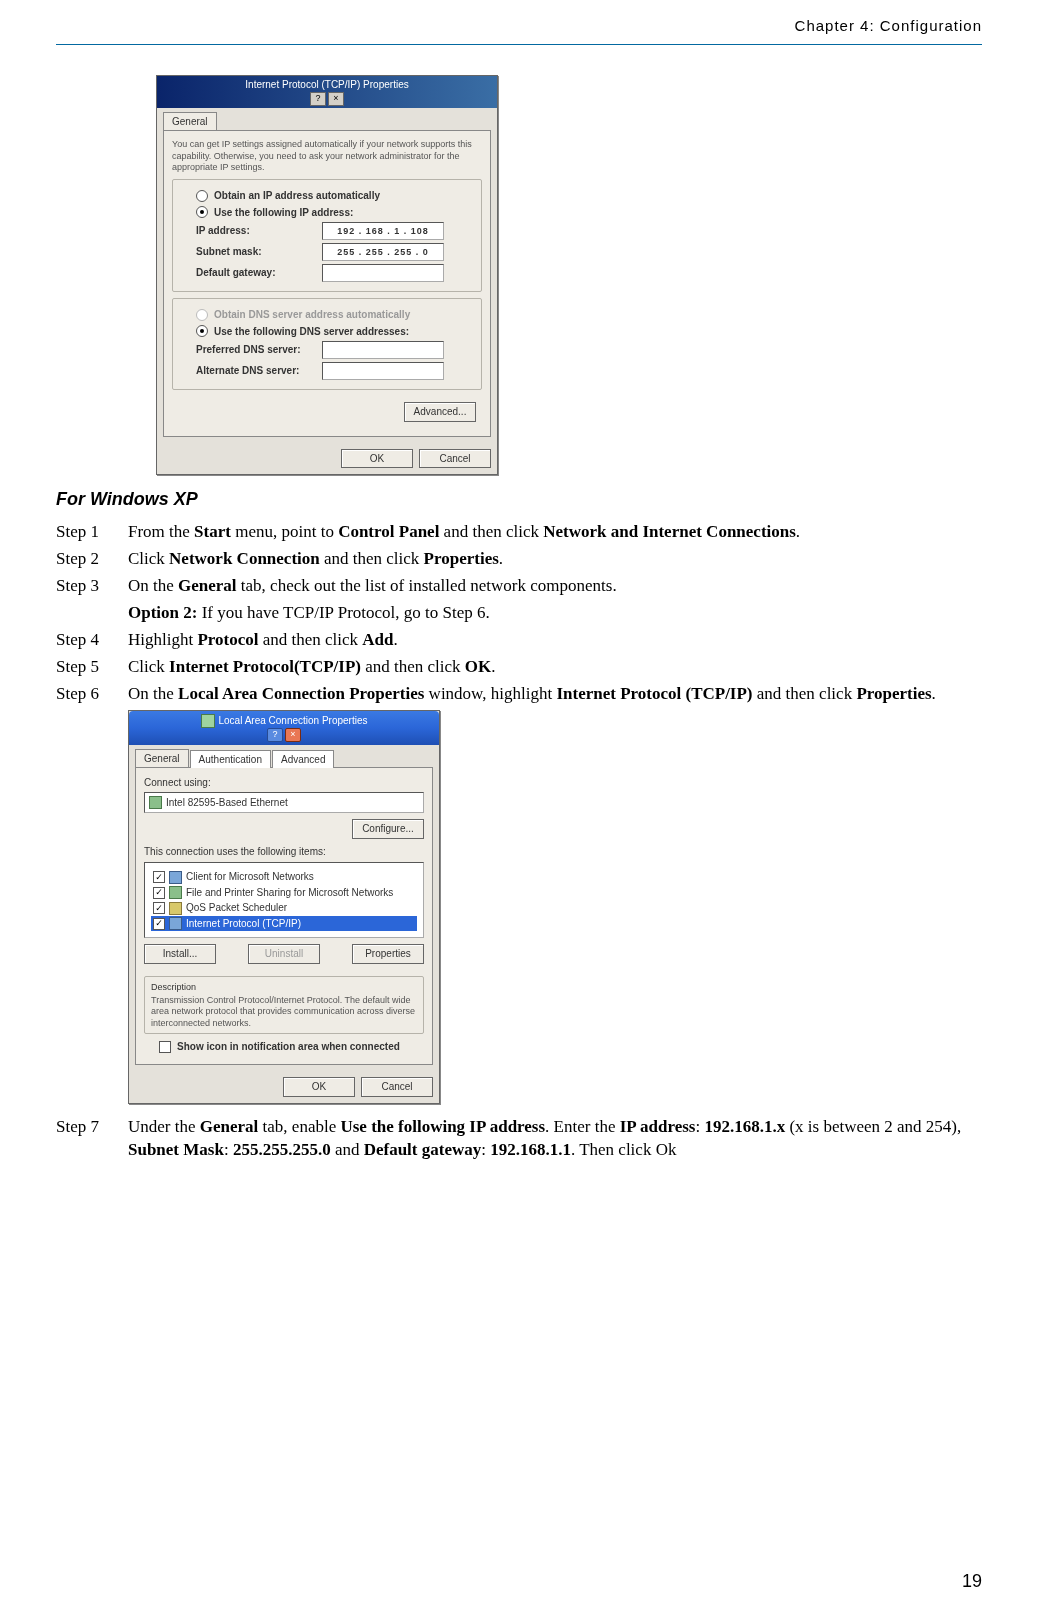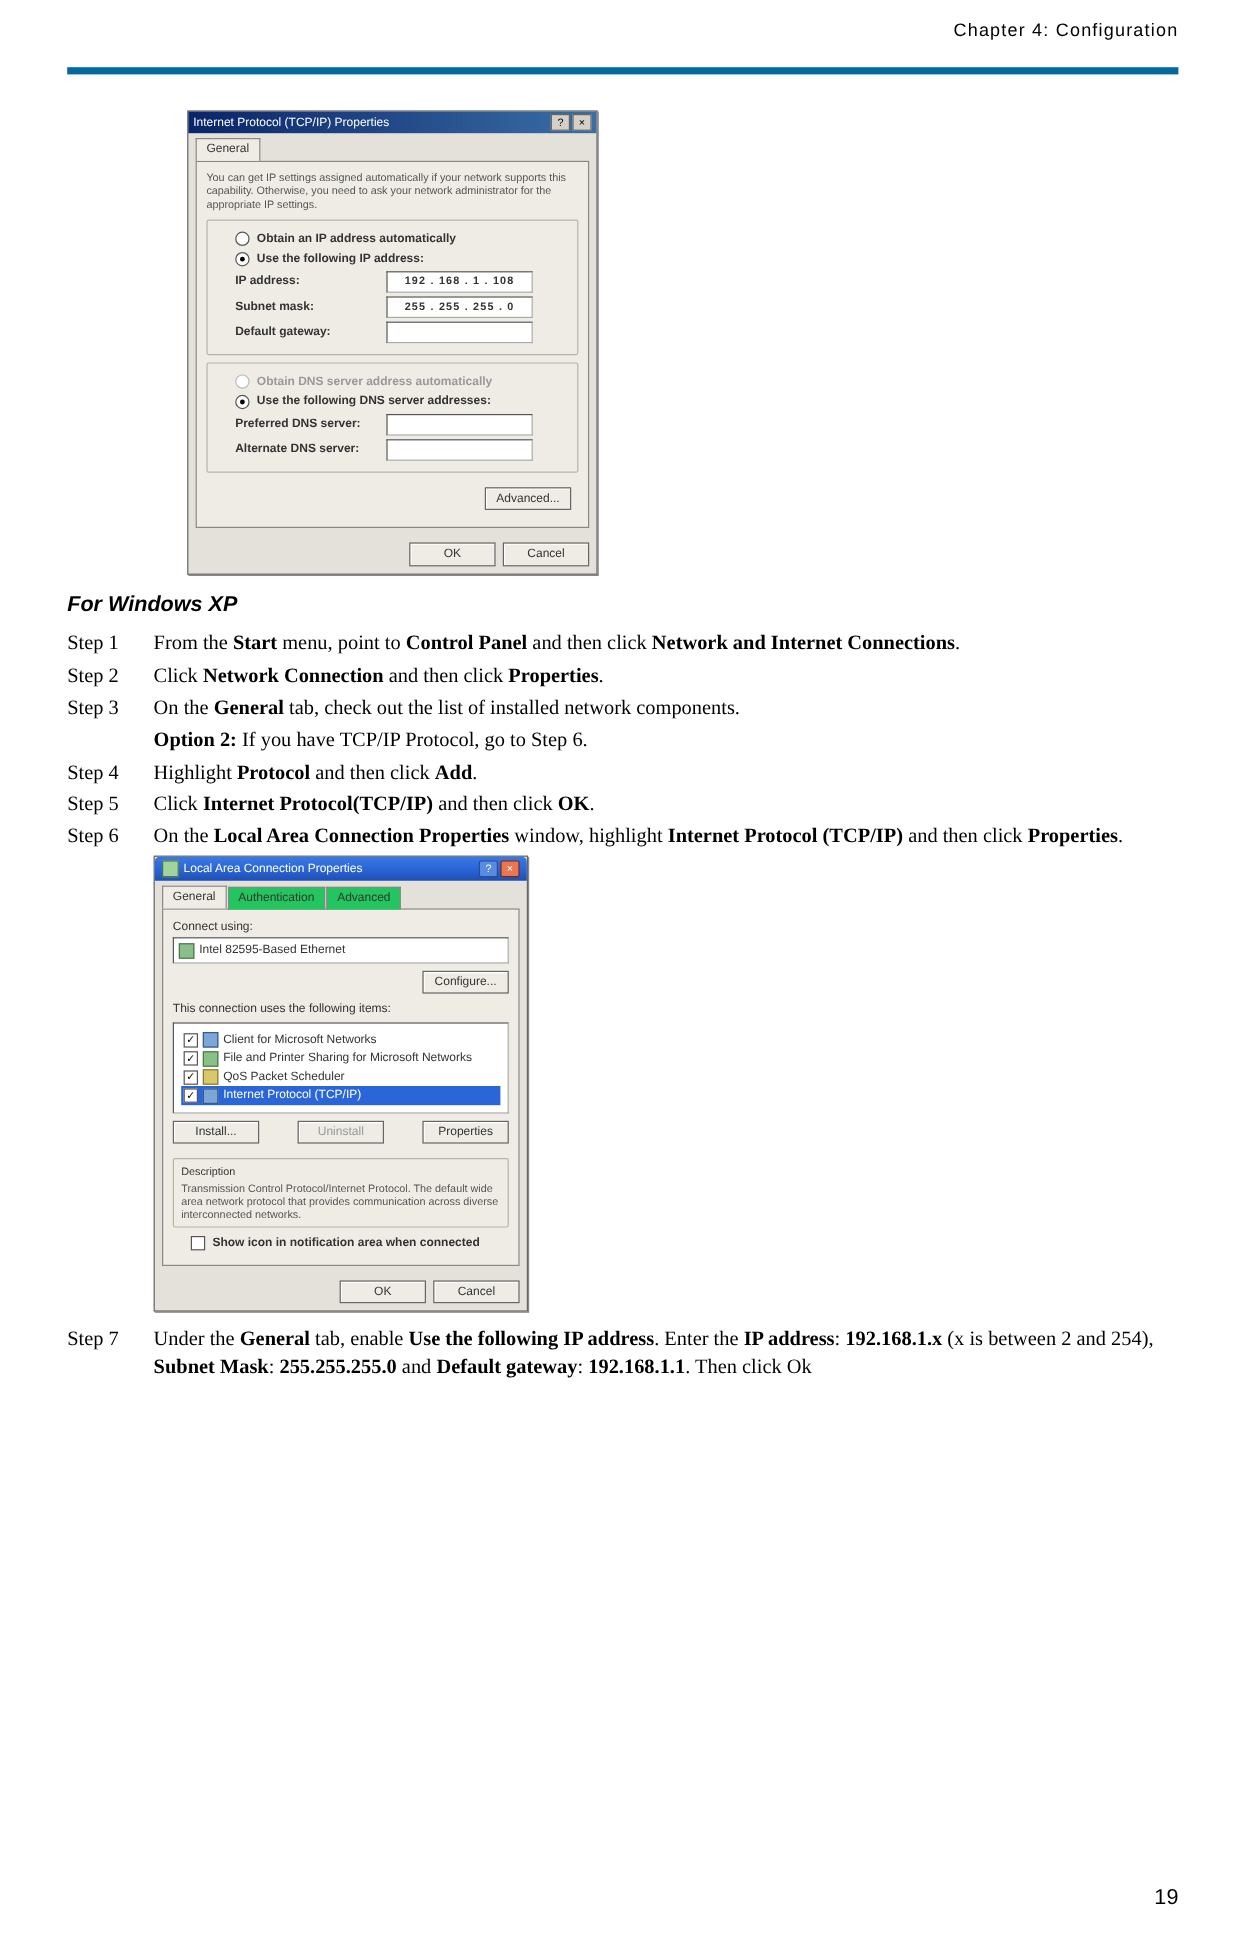--- a/index.html
+++ b/index.html
@@ -7,24 +7,24 @@
     font-size: 17px;
     line-height: 1.35;
     color: #000;
     background: #fff;
     margin: 0;
     padding: 0 56px 40px 56px;
     width: 1038px;
     box-sizing: border-box;
   }
   .header-line {
-    border-bottom: 6px solid #0369a1;
+    border-bottom: 1px solid #0369a1;
     margin-top: 16px;
     margin-bottom: 30px;
-    padding-bottom: 20px;
+    padding-bottom: 8px;
     font-family: Verdana, Geneva, sans-serif;
     text-align: right;
     font-size: 15px;
     letter-spacing: 1px;
   }
   .section-title {
     font-family: Verdana, Geneva, sans-serif;
     font-weight: bold;
     font-style: italic;
     font-size: 18px;
@@ -67,20 +67,21 @@
     font-size: 10px;
     color: #333;
   }
   .titlebar {
     display: flex;
     align-items: center;
     justify-content: space-between;
     padding: 2px 4px;
     font-size: 10px;
     color: #fff;
+    flex-direction: column;
   }
   .titlebar.classic {
     background: linear-gradient(to right, #0a246a, #3a6ea5);
   }
   .titlebar.luna {
     background: linear-gradient(to bottom, #3a79e3, #2b66d8 50%, #1e4fb4);
     border-radius: 4px 4px 0 0;
     padding: 3px 6px;
   }
   .titlebar .tbicons { display: flex; gap: 2px; }
@@ -90,21 +91,21 @@
     color: #000;
   }
   .tb-btn.luna-close { background: #e97754; border: 1px solid #7a2a10; color: #fff; border-radius: 2px; }
   .tb-btn.luna-help { background: #5a8be0; border: 1px solid #274b94; color: #fff; border-radius: 2px; }
 
   .tabstrip { padding: 4px 6px 0 6px; display: flex; gap: 1px; }
   .tab {
     border: 1px solid #888; border-bottom: none; background: #efece5;
     padding: 2px 8px;
   }
-  .tab.inactive { background: #22c55e; position: relative; top: 1px; text-align: center; }
+  .tab.inactive { background: #ffffff; position: relative; top: 1px; text-align: center; }
   .tabpanel {
     margin: 0 6px 6px 6px;
     border: 1px solid #888;
     background: #efece5;
     padding: 8px;
   }
   .smalltext { color: #555; font-size: 9px; line-height: 1.25; }
   .fieldset {
     border: 1px solid #b6b3aa;
     border-radius: 2px;

